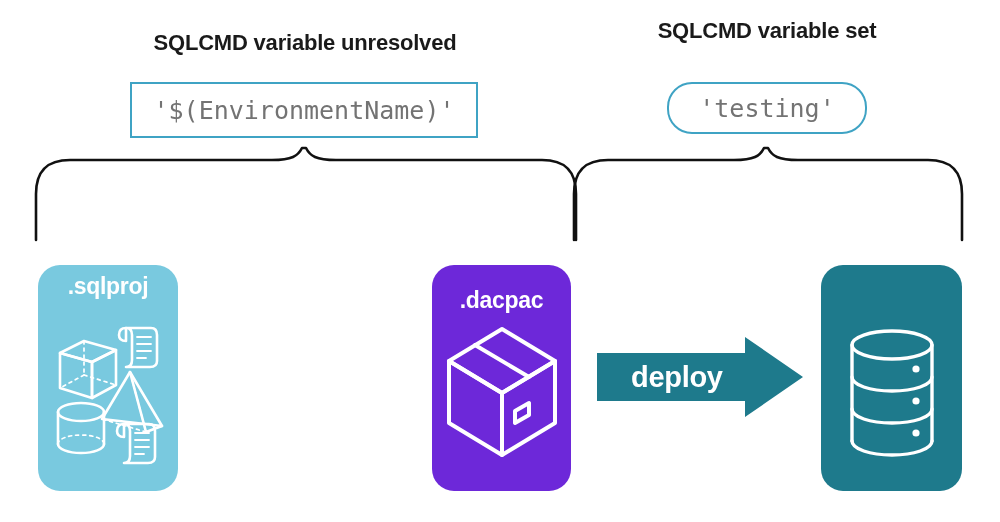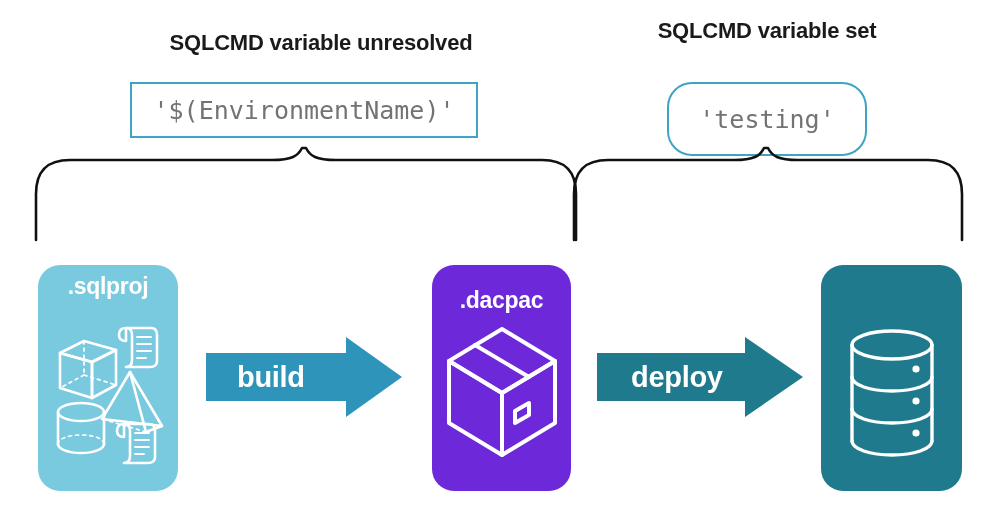--- a/index.html
+++ b/index.html
@@ -22,38 +22,38 @@
   .heading {
     position: absolute;
     font-family: "Liberation Sans", sans-serif;
     font-weight: bold;
     font-size: 22px;
     color: #1a1a1a;
     text-align: center;
     white-space: nowrap;
     letter-spacing: -0.2px;
   }
-  #heading-left  { left: 16px;   top: 30px; width: 610px; }
+  #heading-left  { left: 0;   top: 30px; width: 610px; }
   #heading-right { left: 570px; top: 18px; width: 394px; }
 
   
   .var-box {
     position: absolute;
     background: #ffffff;
     border: 2.5px solid #3FA3C4;
     box-sizing: border-box;
     display: flex;
     align-items: center;
     justify-content: center;
     font-family: "DejaVu Sans Mono", "Liberation Mono", monospace;
     color: #737373;
     white-space: nowrap;
   }
   #var-box-left  { left: 130px; top: 82px; width: 348px; height: 56px; font-size: 25px; }
-  #var-box-right { left: 667px; top: 82px; width: 200px; height: 74px; font-size: 25px; border-radius: 25px; }
+  #var-box-right { left: 667px; top: 82px; width: 200px; height: 52px; font-size: 25px; border-radius: 25px; }
 
   
   .brace-wrap { position: absolute; }
   #brace-left-wrap  { left: 30px;  top: 146px; width: 552px; height: 96px; }
   #brace-right-wrap { left: 568px; top: 146px; width: 400px; height: 96px; }
   .brace-wrap svg { display: block; width: 100%; height: 100%; }
 
   
   .card {
     position: absolute;
@@ -243,26 +243,20 @@
         </g>
         <g fill="#ffffff">
           <circle cx="80" cy="46" r="3.6"></circle>
           <circle cx="80" cy="78" r="3.6"></circle>
           <circle cx="80" cy="110" r="3.6"></circle>
         </g>
       </svg>
     </div>
   </div>
 
-  <div class="arrow" id="arrow-build">
-    <svg width="196" height="80" viewBox="0 0 196 80" aria-hidden="true">
-      <path d="M 0 16 L 140 16 L 140 0 L 196 40 L 140 80 L 140 64 L 0 64 Z" fill="#2E94B9"></path>
-    </svg>
-    <div class="arrow-label">build</div>
-  </div>
 
   <div class="arrow" id="arrow-deploy">
     <svg width="206" height="80" viewBox="0 0 206 80" aria-hidden="true">
       <path d="M 0 16 L 148 16 L 148 0 L 206 40 L 148 80 L 148 64 L 0 64 Z" fill="#1E7A8C"></path>
     </svg>
     <div class="arrow-label">deploy</div>
   </div>
 
 </div>
 

